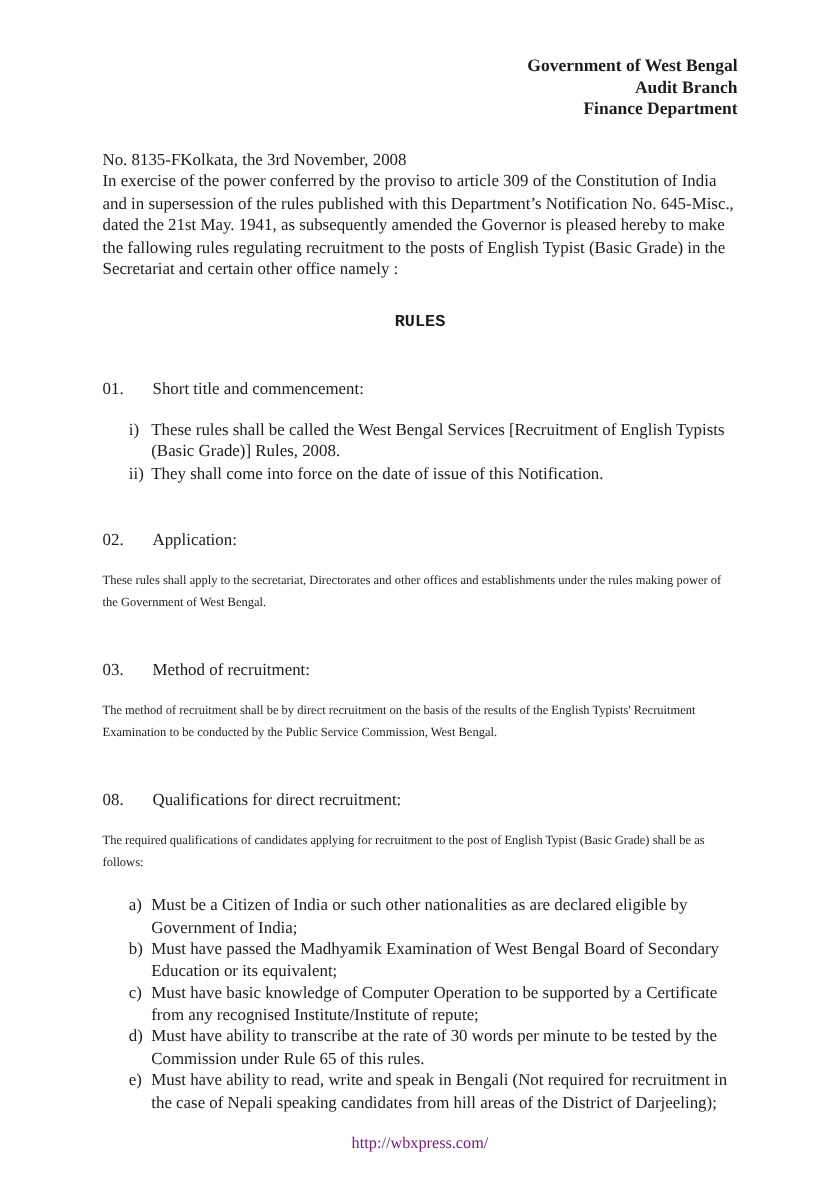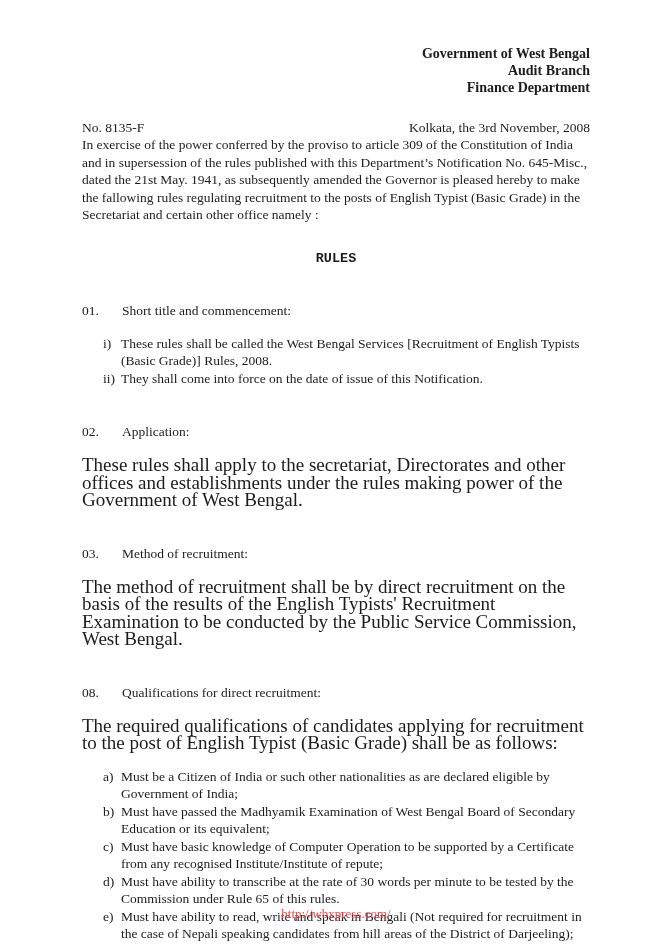--- a/index.html
+++ b/index.html
@@ -19,21 +19,20 @@
     background: #ffffff;
   }
   .doc-header {
     text-align: right;
     font-weight: bold;
     font-size: 14px;
     line-height: 17px;
   }
   .ref-line {
     display: flex;
-    justify-content: space-between;
     margin-top: 23px;
     font-size: 13.5px;
     line-height: 17px;
   }
   .notif-title {
     text-align: center;
     margin-top: 20px;
     font-size: 13.5px;
   }
   .notif-title span {
@@ -54,21 +53,21 @@
   }
   .section-heading {
     display: flex;
     margin-top: 36px;
     font-weight: normal;
     font-size: 13.5px;
     line-height: 17px;
   }
   .section-number { width: 40px; flex: none; }
   .section-body {
-    font-size: 19px;
+    font-size: 10px;
     line-height: 17.5px;
     margin-top: 16px;
   }
   .rule-list {
     margin-top: 16px;
     padding-left: 21px;
     list-style: none;
   }
   .rule-list li {
     display: flex;
@@ -78,21 +77,21 @@
   .marker { width: 18px; flex: none; }
   .item-text { flex: 1; }
   .footer {
     position: absolute;
     left: 0;
     right: 0;
     bottom: 29px;
     text-align: center;
     font-size: 13px;
   }
-  .footer a { color: #ef4444; text-decoration: none; }
+  .footer a { color: #701a75; text-decoration: none; }
 </style>
 </head>
 <body>
 
 <div class="page">
 
   <div class="doc-header">
     <div>Government of West Bengal</div>
     <div>Audit Branch</div>
     <div>Finance Department</div>

